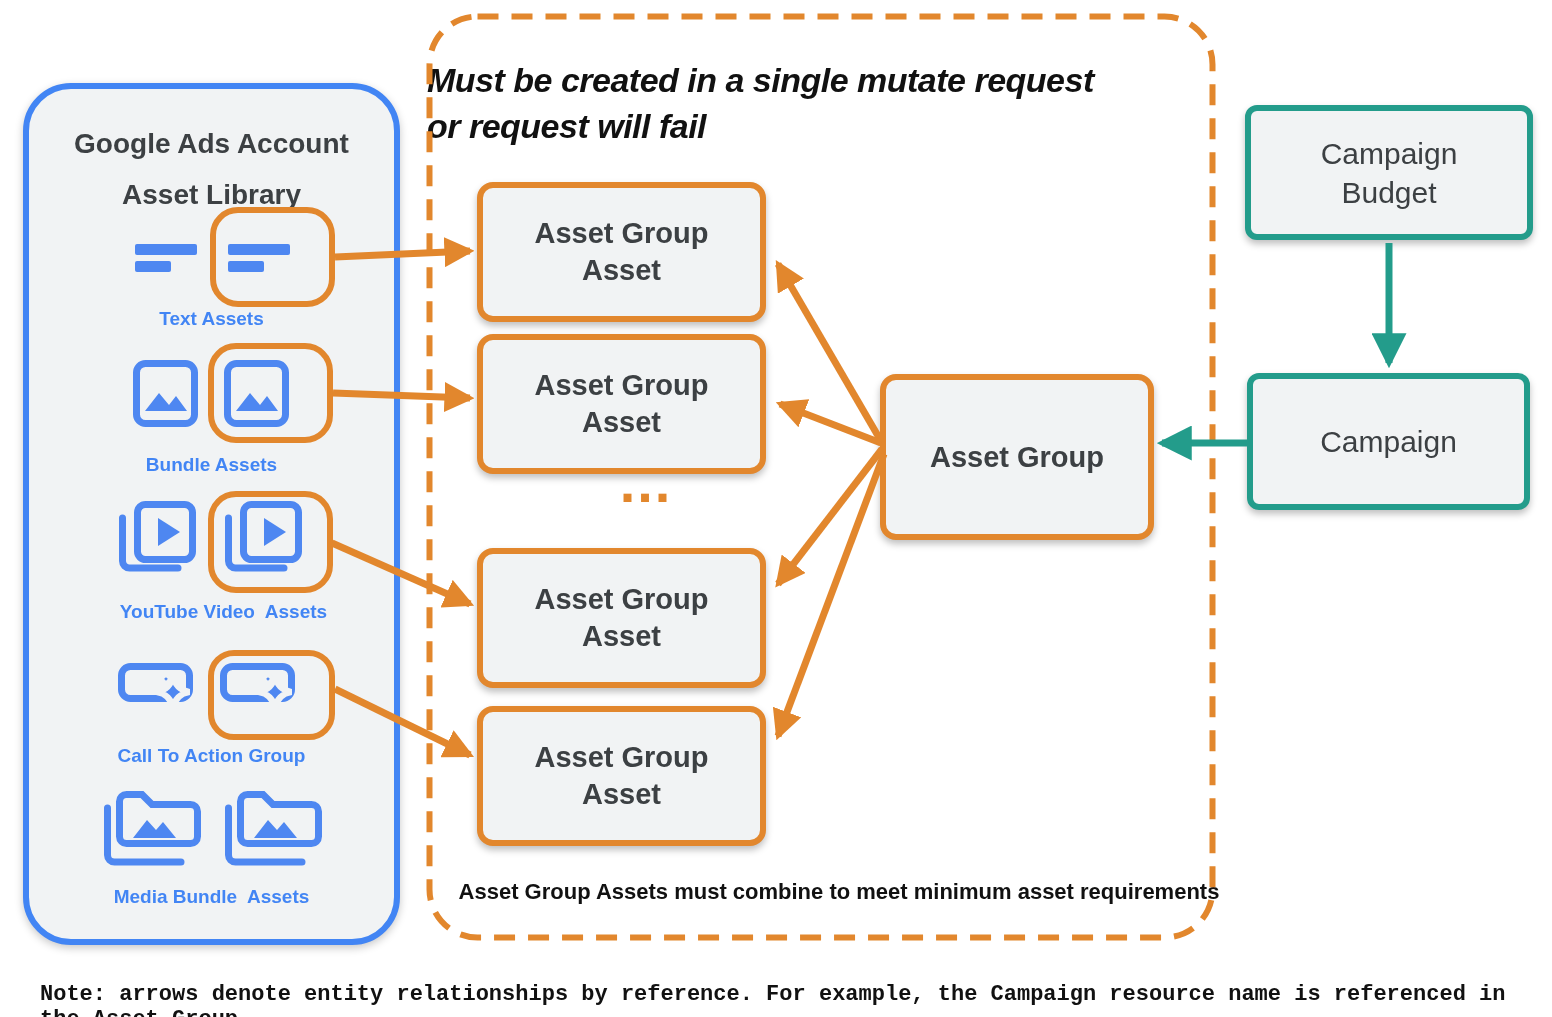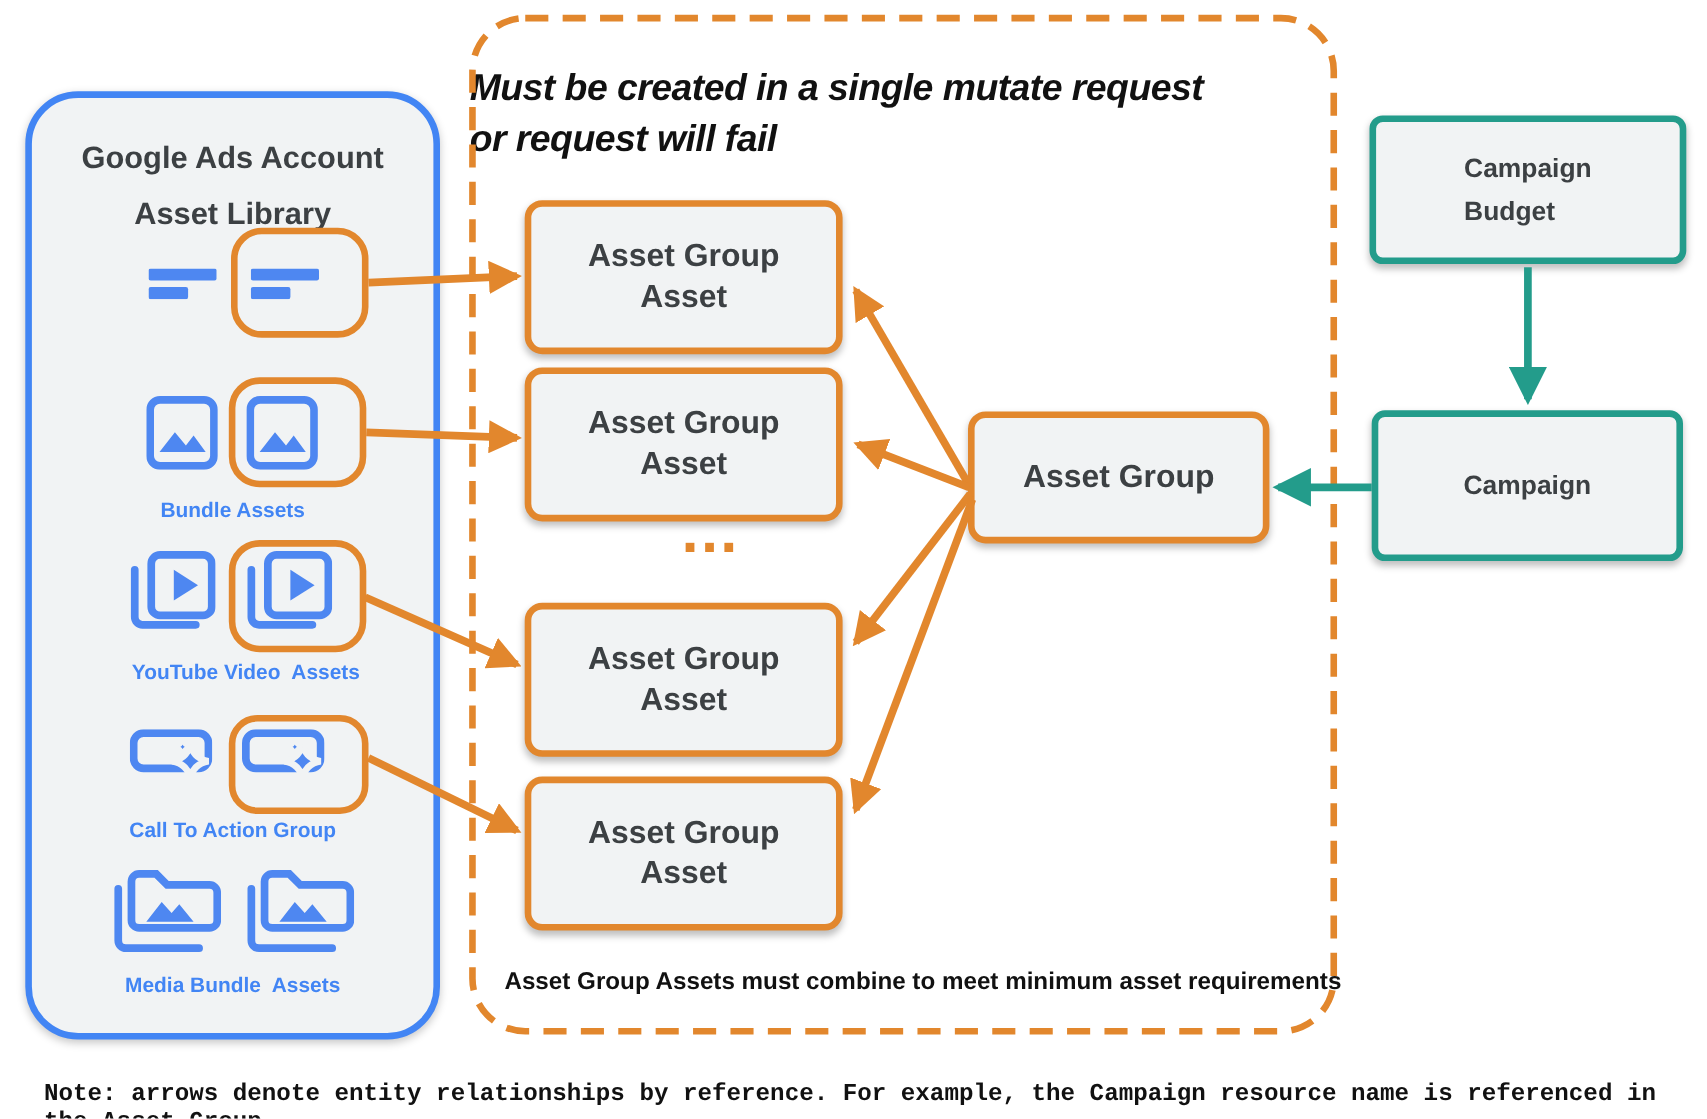--- a/index.html
+++ b/index.html
@@ -40,33 +40,33 @@
     line-height:46px;letter-spacing:-0.5px;white-space:pre-line;}
   .aga-box{position:absolute;left:477px;width:289px;height:140px;
     background:var(--box_fill);border:6px solid var(--orange);border-radius:16px;
     display:flex;align-items:center;justify-content:center;
     box-shadow:0 4px 7px rgba(0,0,0,.25);}
   .aga-1{top:182px;} .aga-2{top:334px;} .aga-3{top:548px;} .aga-4{top:706px;}
   .aga-box span{display:block;width:190px;text-align:center;
     font-size:29px;font-weight:bold;color:var(--text_dark);line-height:37px;}
   .ellipsis{position:absolute;left:613px;top:450px;width:66px;text-align:center;
     font-size:56px;font-weight:800;color:var(--orange);letter-spacing:2px;}
-  .asset-group-box{position:absolute;left:880px;top:374px;width:274px;height:120px;
+  .asset-group-box{position:absolute;left:880px;top:374px;width:274px;height:166px;
     background:var(--box_fill);border:6px solid var(--orange);border-radius:16px;
     display:flex;align-items:center;justify-content:center;
     font-size:29px;font-weight:bold;color:var(--text_dark);
     box-shadow:0 4px 7px rgba(0,0,0,.25);}
   .mutate-footnote{position:absolute;left:427px;top:879px;width:788px;text-align:center;
     font-size:22px;font-weight:bold;color:var(--ink);margin-left:18px;}
 
   
   .teal-box{position:absolute;background:var(--box_fill);border:6px solid var(--teal);
     border-radius:12px;display:flex;align-items:center;justify-content:center;
-    font-size:24px;font-weight:bold;color:var(--text_dark);line-height:39px;
-    white-space:pre-line;box-shadow:0 4px 7px rgba(0,0,0,.25);}
+    font-size:30px;font-weight:normal;color:var(--text_dark);line-height:39px;
+    text-align:center;white-space:pre-line;box-shadow:0 4px 7px rgba(0,0,0,.25);}
   .campaign-budget-box{left:1245px;top:105px;width:288px;height:135px;}
   .campaign-box{left:1247px;top:373px;width:283px;height:137px;}
 
   
   .footer-note{position:absolute;left:40px;top:982px;width:1500px;
     font-size:22px;font-weight:bold;color:var(--ink);font-family:Liberation Mono, monospace;}
 
   
   .arrows{position:absolute;left:0;top:0;width:1552px;height:1017px;
     z-index:5;pointer-events:none;}
@@ -90,20 +90,21 @@
       <rect class="icf" x="0" y="17" width="36" height="11" rx="2"></rect>
     </svg>
   </span>
   <div class="orange-wrap wrap-1"></div>
   <span class="icon" style="left:228px;top:244px;">
     <svg width="62" height="28" viewBox="0 0 62 28">
       <rect class="icf" x="0" y="0" width="62" height="11" rx="2"></rect>
       <rect class="icf" x="0" y="17" width="36" height="11" rx="2"></rect>
     </svg>
   </span>
+  <div class="asset-label lbl-1">Text Assets</div>
 
   <span class="icon" style="left:133px;top:360px;">
     <svg width="65" height="67" viewBox="0 0 65 67">
       <rect class="ics" x="3.5" y="3.5" width="58" height="60" rx="9"></rect>
       <path class="icf" d="M12 51 L26 33 L36 45 L43 36 L54 51 Z"></path>
     </svg>
   </span>
   <div class="orange-wrap wrap-2"></div>
   <span class="icon" style="left:224px;top:360px;">
     <svg width="65" height="67" viewBox="0 0 65 67">

